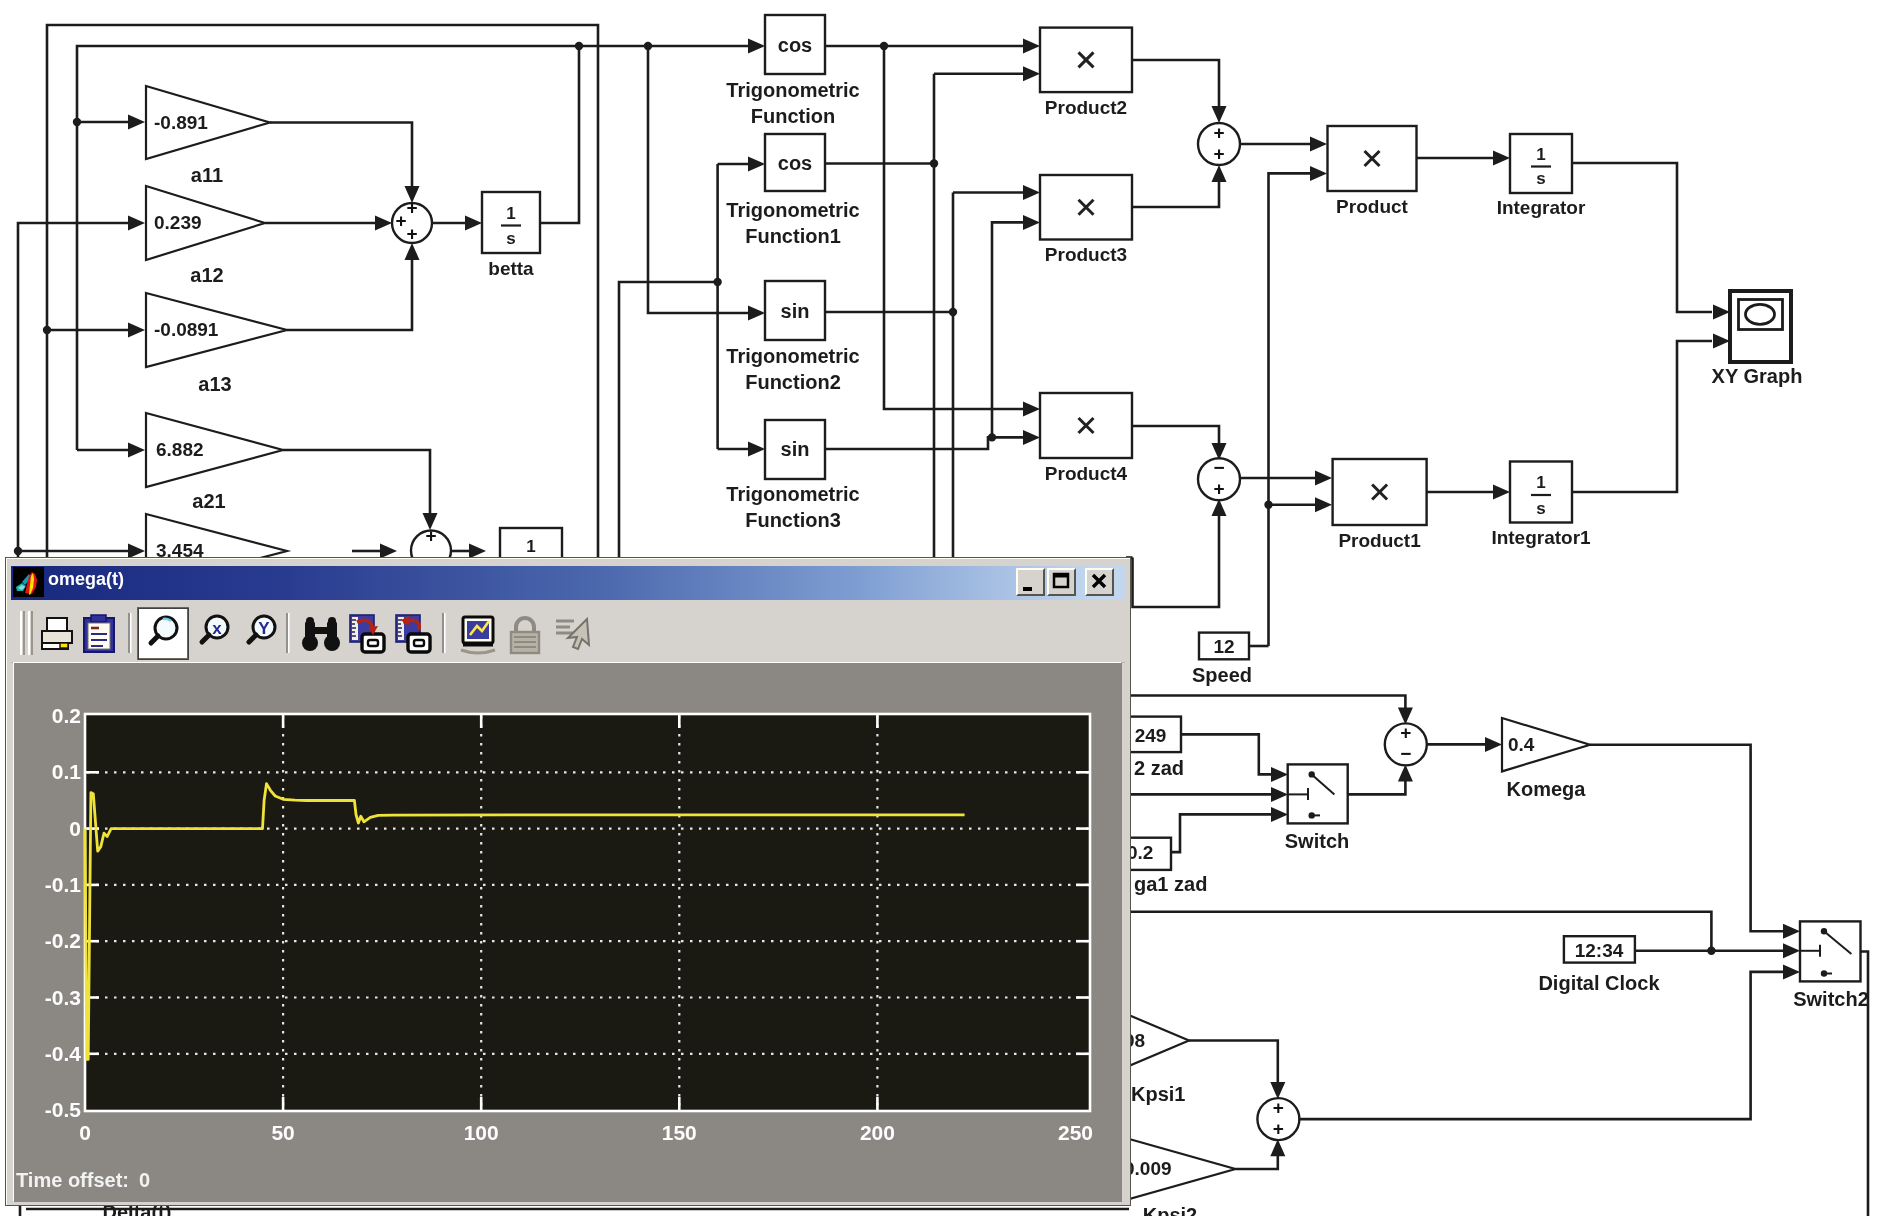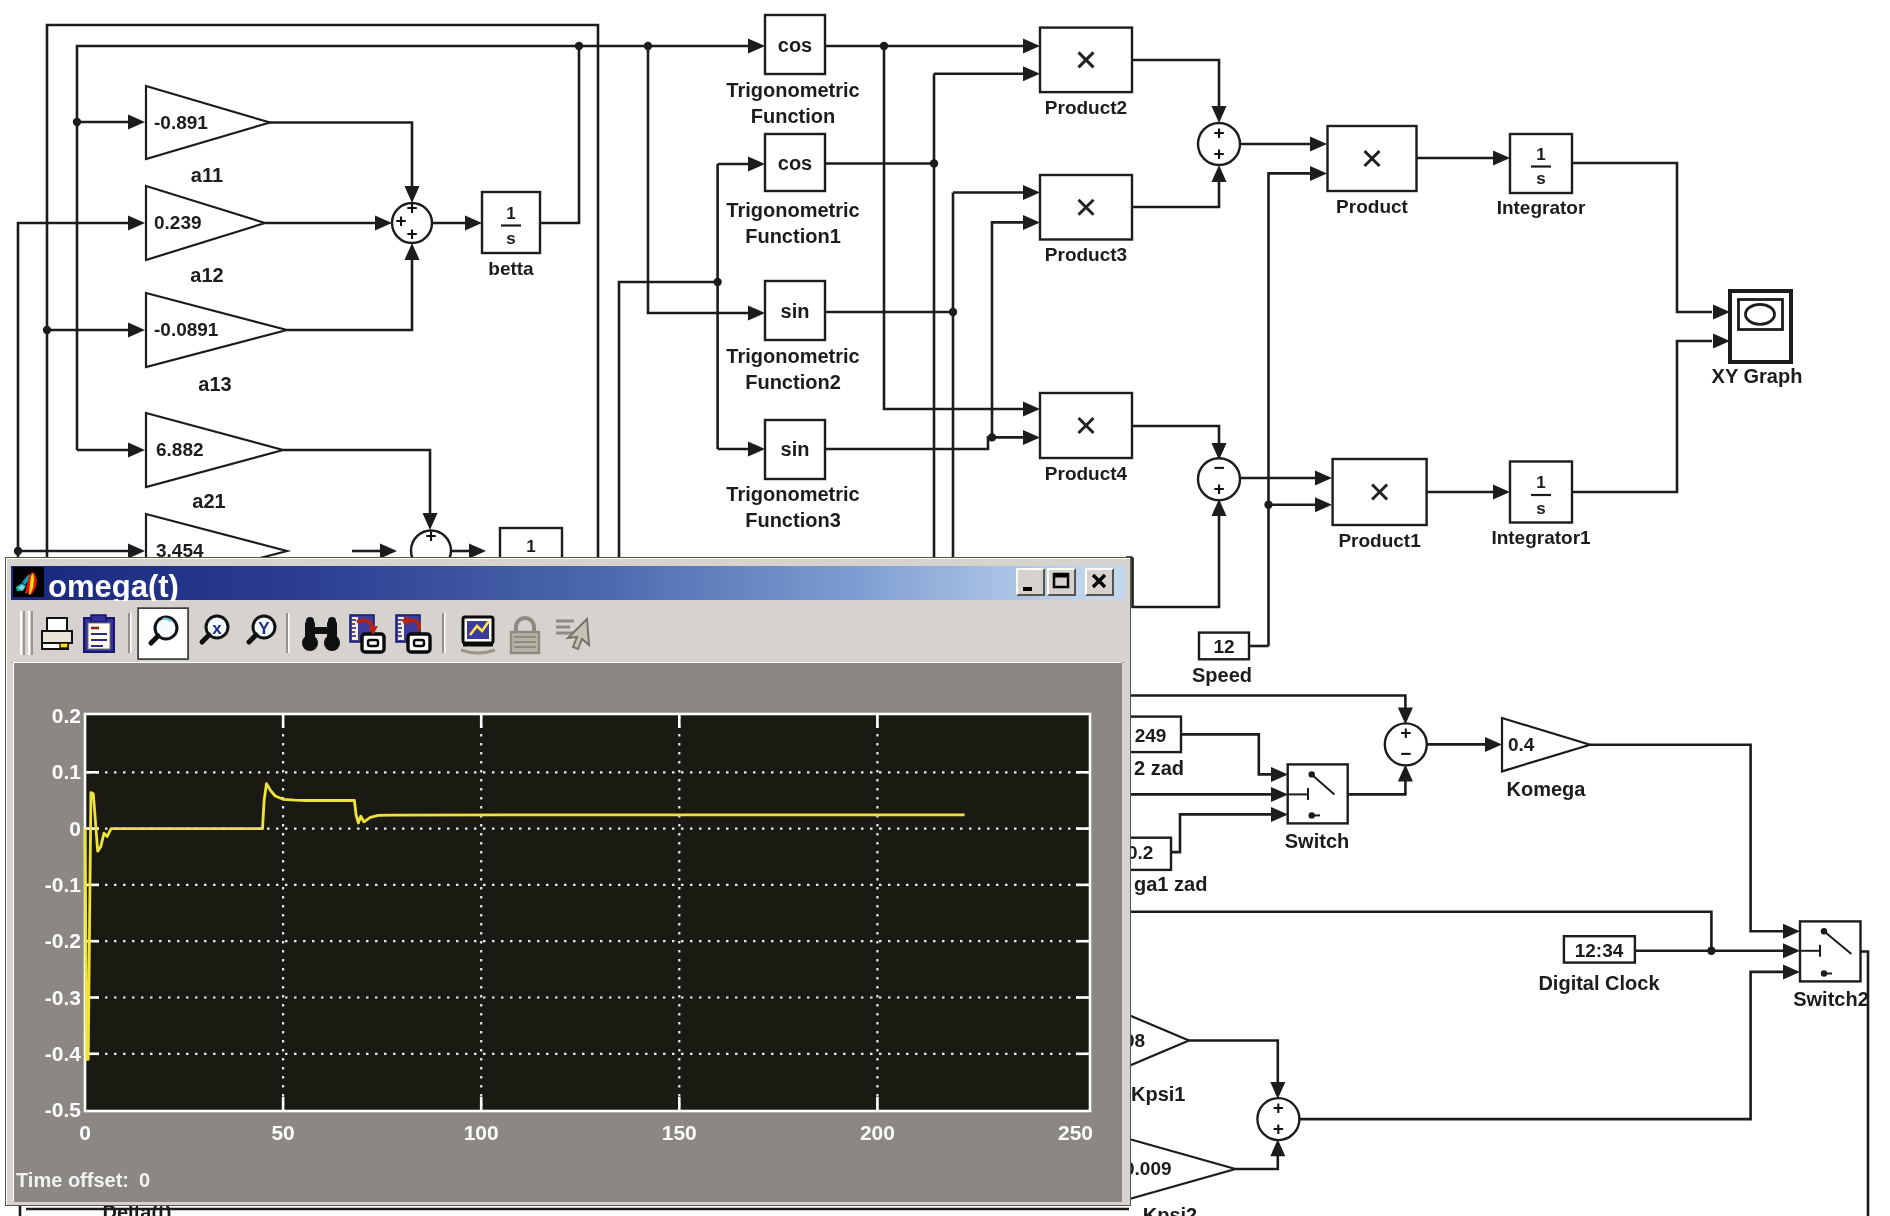--- a/index.html
+++ b/index.html
@@ -1,19 +1,19 @@
 <!DOCTYPE html>
 <html><head><meta charset="utf-8">
 <style>
 *{margin:0;padding:0;box-sizing:border-box}
 html,body{width:1890px;height:1216px;background:#ffffff;font-family:"Liberation Sans",sans-serif;overflow:hidden}
 #stage{position:relative;width:1890px;height:1216px;background:#fff}
 #win{position:absolute;left:5px;top:557px;width:1126px;height:649px;background:#D6D3CE;border:1px solid #55544e;box-shadow:inset 1px 1px 0 #fffef4;}
 #tbar{position:absolute;left:5px;top:8px;right:5px;height:34px;background:linear-gradient(90deg,#17287e 0%,#2a3c90 25%,#4a66ac 52%,#7e9ed2 76%,#c2d6ee 97%);}
-#ttl{position:absolute;left:37px;top:3px;color:#fff;font-size:31px;font-weight:bold;font-family:"Liberation Sans",sans-serif}
+#ttl{position:absolute;left:37px;top:3px;color:#fff;font-size:18px;font-weight:bold;font-family:"Liberation Sans",sans-serif}
 .wbtn{position:absolute;top:2px;width:29px;height:28px;background:#D6D3CE;border:2px solid;border-color:#fffef4 #55544e #55544e #fffef4;color:#000;font-weight:bold;text-align:center}
 #tb{position:absolute;left:5px;top:43px;right:5px;height:62px;background:#D6D3CE;border-bottom:1px solid #b8b4aa}
 #client{position:absolute;left:8px;top:105px;width:1108px;height:539px;background:#8B8884;box-shadow: -1px -1px 0 #fff}
 </style></head>
 <body>
 <div id="stage">
 <svg width="1890" height="1216" viewBox="0 0 1890 1216" style="position:absolute;left:0;top:0">
 <polyline points="47,558 47,25 598,25 598,558" fill="none" stroke="#1c1c1c" stroke-width="2.6"></polyline>
 <polyline points="77,450 77,46 751,46" fill="none" stroke="#1c1c1c" stroke-width="2.6"></polyline>
 <polygon points="765,46 748,38.5 748,53.5" fill="#1c1c1c"></polygon>

